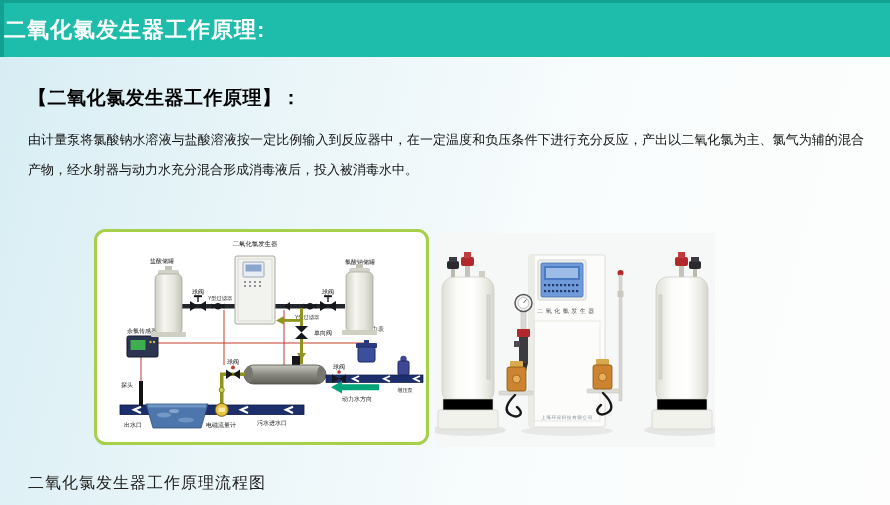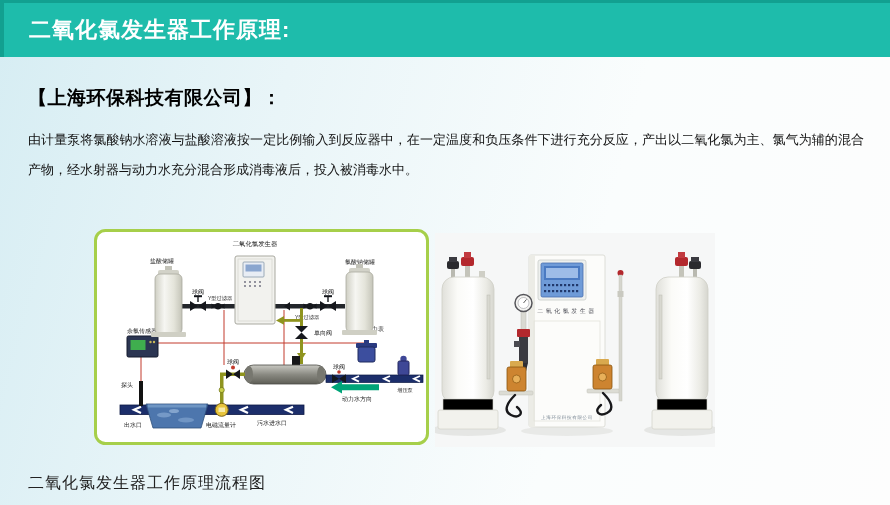--- a/index.html
+++ b/index.html
@@ -10,21 +10,21 @@
     background:linear-gradient(105deg,#d6edf3 0%,#e9f5f8 30%,#fafdfd 65%,#fdfdfd 100%);
   }
   .header-bar {
     height:57px; width:100%;
     background:#1ebcab;
     border-top:3px solid #12a090;
     border-left:4px solid #12a090;
     display:flex; align-items:center;
   }
   .header-bar h1 {
-    color:#ffffff; font-size:22px; font-weight:bold; padding-left:25px;
+    color:#ffffff; font-size:22px; font-weight:bold; 
     font-family:"Liberation Sans","DejaVu Sans",sans-serif;
     letter-spacing:1px;
   }
   .content { padding:0 28px; }
   .section-heading {
     margin-top:28px; font-size:19px; font-weight:bold; color:#000;
     letter-spacing:0.5px;
   }
   .description {
     margin-top:14px; width:836px; font-size:13px; line-height:30px; color:#111;
@@ -41,21 +41,21 @@
 </head>
 <body>
 
 <div class="page">
 
   <header class="header-bar">
     <h1>二氧化氯发生器工作原理:</h1>
   </header>
 
   <main class="content">
-    <h2 class="section-heading">【上海环保科技有限公司】：</h2>
+    <h2 class="section-heading">【二氧化氯发生器工作原理】：</h2>
     <p class="description">由计量泵将氯酸钠水溶液与盐酸溶液按一定比例输入到反应器中，在一定温度和负压条件下进行充分反应，产出以二氧化氯为主、氯气为辅的混合产物，经水射器与动力水充分混合形成消毒液后，投入被消毒水中。</p>
 
     <div class="figures">
 
       <svg class="diagram-frame" width="335" height="216" viewBox="0 0 335 216">
         <defs>
           <linearGradient id="mixerG" x1="0" y1="0" x2="0" y2="1">
             <stop offset="0" stop-color="#c8c8c2"></stop>
               <stop offset="0.5" stop-color="#8a8a82"></stop>
               <stop offset="1" stop-color="#5e5e56"></stop>

